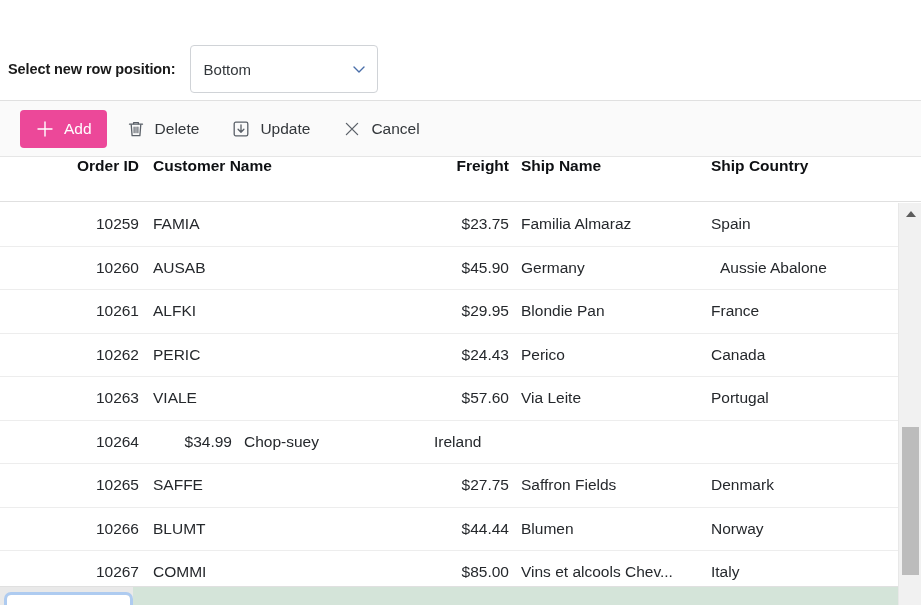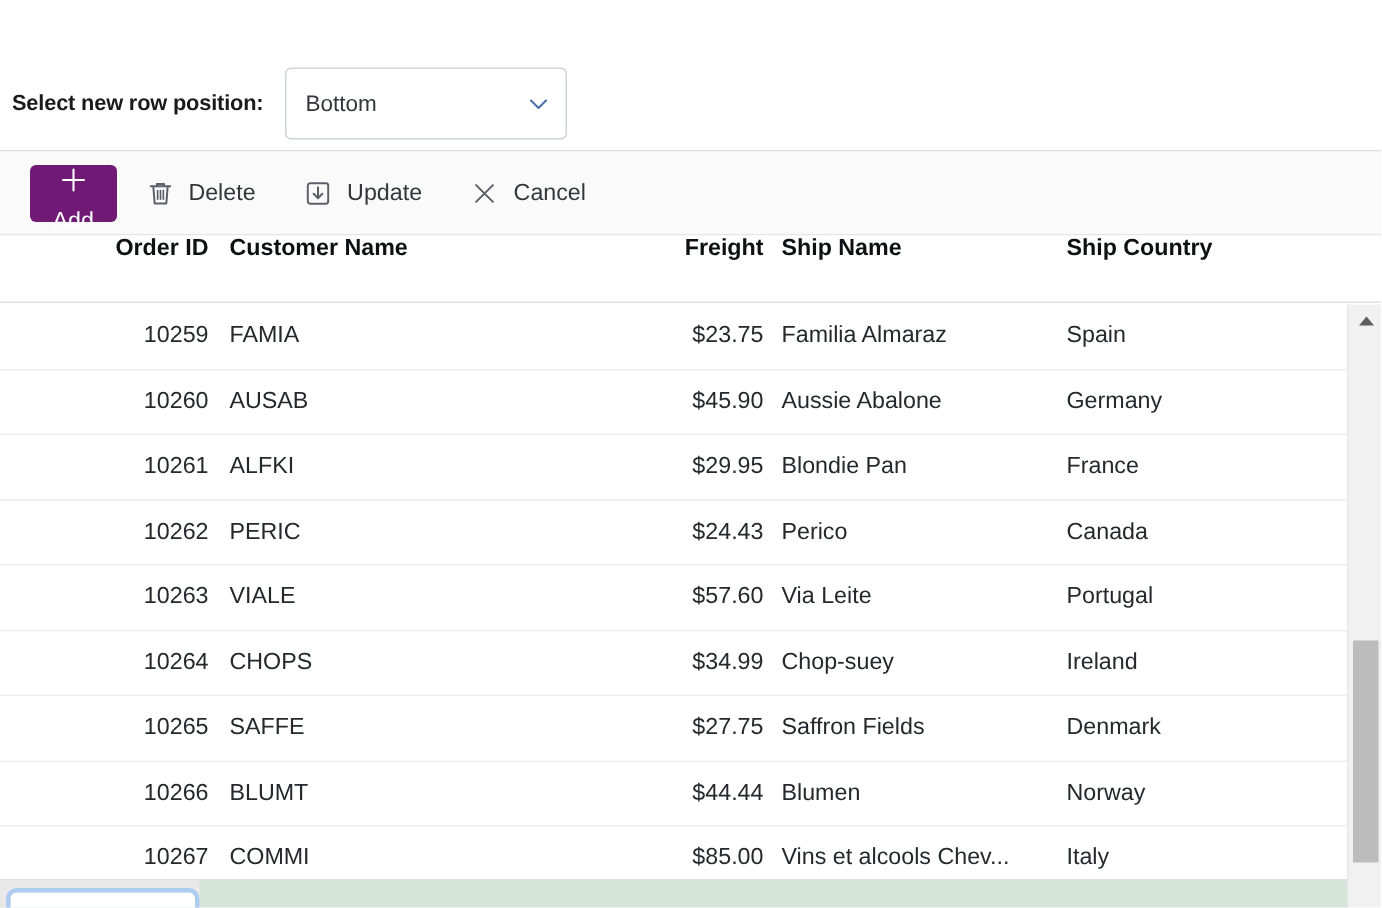--- a/index.html
+++ b/index.html
@@ -77,24 +77,23 @@
     gap: 9px;
     height: 38px;
     padding: 0 13px;
     border-radius: 4px;
     cursor: pointer;
     color: #33373b;
     font-size: 15.5px;
     white-space: nowrap;
   }
   .tb-item.primary {
-    background: #701a75;
+    background: #ec4899;
     color: #ffffff;
     padding: 0 15px;
-    flex-direction: column;
   }
   .tb-ico { width: 20px; height: 20px; display:block; flex:none;}
   .tb-ico svg { display:block; }
 
   
   #header-row {
     display: flex;
     align-items: flex-start;
     height: 45px;
     border-bottom: 1px solid #e0e0e0;
@@ -303,22 +302,22 @@
         <div class="cell c-cust">FAMIA</div>
         <div class="cell c-freight">$23.75</div>
         <div class="cell c-ship">Familia Almaraz</div>
         <div class="cell c-country">Spain</div>
       </div>
       <div class="row">
         <div class="c-gutter"></div>
         <div class="cell c-order">10260</div>
         <div class="cell c-cust">AUSAB</div>
         <div class="cell c-freight">$45.90</div>
+        <div class="cell c-country">Germany</div>
         <div class="cell c-ship">Aussie Abalone</div>
-        <div class="cell c-country">Germany</div>
       </div>
       <div class="row">
         <div class="c-gutter"></div>
         <div class="cell c-order">10261</div>
         <div class="cell c-cust">ALFKI</div>
         <div class="cell c-freight">$29.95</div>
         <div class="cell c-ship">Blondie Pan</div>
         <div class="cell c-country">France</div>
       </div>
       <div class="row">
@@ -333,21 +332,20 @@
         <div class="c-gutter"></div>
         <div class="cell c-order">10263</div>
         <div class="cell c-cust">VIALE</div>
         <div class="cell c-freight">$57.60</div>
         <div class="cell c-ship">Via Leite</div>
         <div class="cell c-country">Portugal</div>
       </div>
       <div class="row">
         <div class="c-gutter"></div>
         <div class="cell c-order">10264</div>
-        <div class="cell c-cust">CHOPS</div>
         <div class="cell c-freight">$34.99</div>
         <div class="cell c-ship">Chop-suey</div>
         <div class="cell c-country">Ireland</div>
       </div>
       <div class="row">
         <div class="c-gutter"></div>
         <div class="cell c-order">10265</div>
         <div class="cell c-cust">SAFFE</div>
         <div class="cell c-freight">$27.75</div>
         <div class="cell c-ship">Saffron Fields</div>

